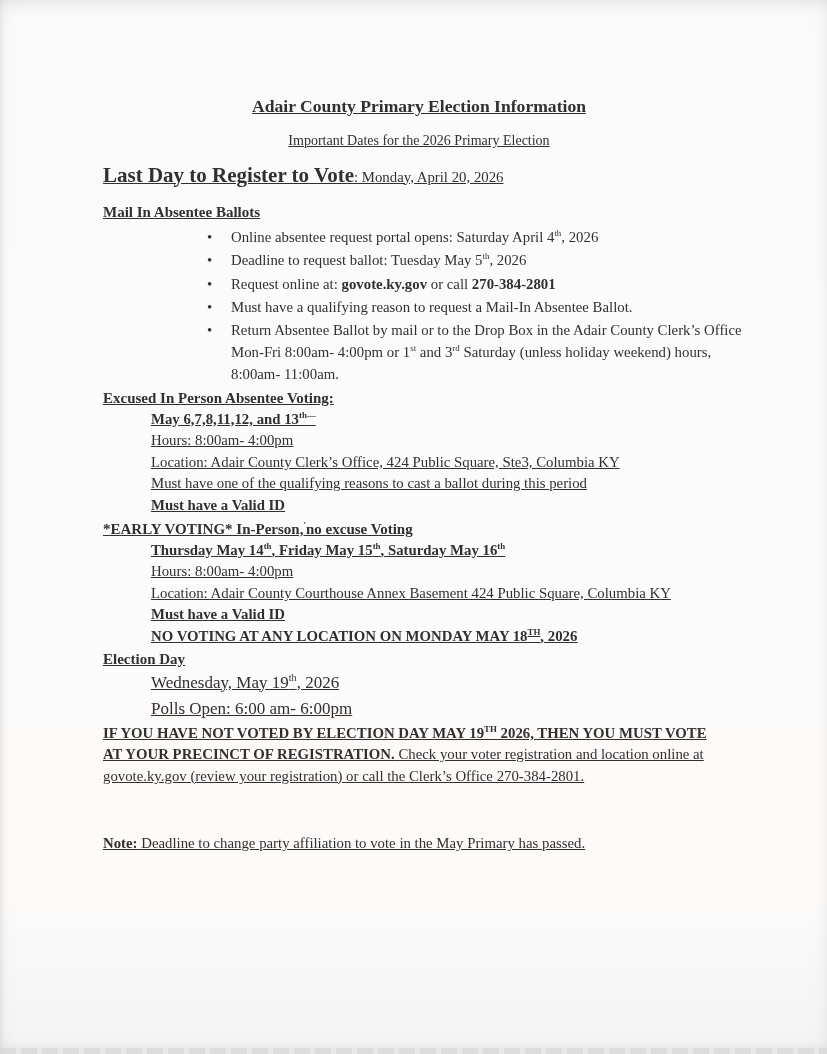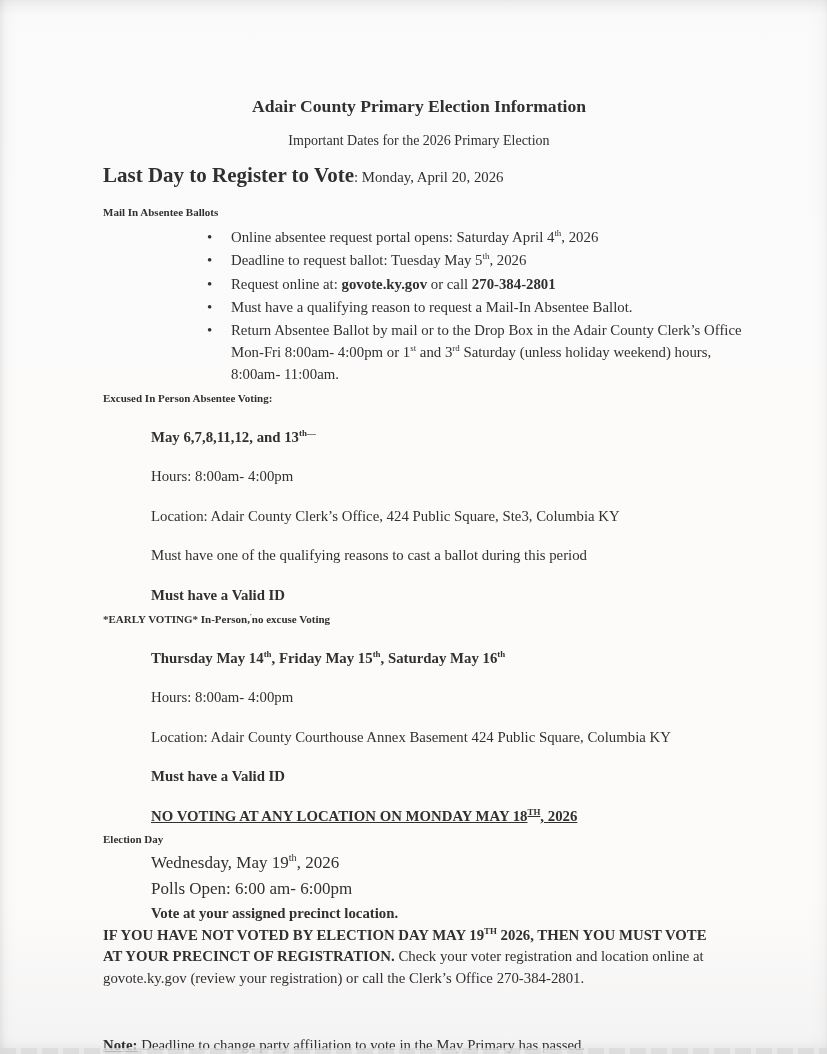--- a/index.html
+++ b/index.html
@@ -6,35 +6,35 @@
   .photo{
     position:relative;width:827px;height:1054px;overflow:hidden;
     background:linear-gradient(180deg,#f2f1f1 0px,#fbfafa 14px,#fcfbfb 300px,#fcfbfa 900px,#f5f4f4 1040px,#ecebeb 1054px);
     box-shadow:inset 0 0 22px rgba(0,0,0,0.05), inset 6px 0 8px -6px rgba(0,0,0,0.10), inset -4px 0 8px -6px rgba(0,0,0,0.07);
     font-family:"Liberation Serif","DejaVu Serif",serif;
     color:#32302f;
   }
   .bottom-edge{position:absolute;left:0;right:0;bottom:0;height:6px;
     background:repeating-linear-gradient(90deg,#dbdada 0 16px,#e9e8e8 16px 21px);opacity:.8;}
   .content{position:absolute;left:103px;top:94px;width:632px;font-size:14.8px;line-height:21.6px;}
-  p{margin:0;padding:0;}
+  p{margin:0;padding:0;text-decoration:underline;}
   .b{font-weight:bold;}
   .u{text-decoration:underline;}
   .sup{vertical-align:super;font-size:0.60em;line-height:0;}
   .h{font-size:21px;}
   .title{text-align:center;font-size:17.6px;font-weight:bold;line-height:24px;}
   .subtitle{text-align:center;font-size:14px;margin-top:12px;}
   .register{margin-top:13px;}
-  .heading{font-size:11px;line-height:22px;}
+  .heading{font-size:15px;line-height:22px;}
   .mt-sec{margin-top:13px;}
   ul.bullets{margin:3px 0 0 0;padding:0 0 0 97px;list-style:none;}
   ul.bullets li{position:relative;line-height:22.2px;margin-bottom:1px;width:533px;margin-left:31px;}
   ul.bullets li::before{content:"\2022";position:absolute;left:-24px;top:0;font-size:15px;}
   .ind{padding-left:48px;}
-  .tight p{line-height:21.6px;margin-top:18px;}
+  .tight p{line-height:21.6px;}
   .early-block{margin-top:1px;}
   .wide{width:630px;}
   .election{margin-top:0;}
   .big{font-size:17px;line-height:26px;}
   .voteline{line-height:22px;}
   .ifpara{width:617px;margin-top:1px;}
   .note{margin-top:46px;}
 </style>
 </head>
 <body>
@@ -70,21 +70,20 @@
       <p class="ind"><span class="b">Thursday May 14</span><span class="b sup">th</span><span class="b">, Friday May 15</span><span class="b sup">th</span><span class="b">, Saturday May 16</span><span class="b sup">th</span></p>
       <p class="ind"><span>Hours: 8:00am- 4:00pm</span></p>
       <p class="ind"><span>Location: Adair County Courthouse Annex Basement 424 Public Square, Columbia KY</span></p>
       <p class="ind"><span class="b">Must have a Valid ID</span></p>
       <p class="ind"><span class="b u">NO VOTING AT ANY LOCATION ON MONDAY MAY 18</span><span class="b u sup">TH</span><span class="b u">, 2026</span></p>
     </div>
 
     <p class="heading election"><span class="b">Election Day</span></p>
     <p class="ind big"><span>Wednesday, May 19</span><span class="sup">th</span><span>, 2026</span></p>
     <p class="ind big"><span>Polls Open: 6:00 am- 6:00pm</span></p>
-    <p class="ind voteline"><span class="b">Vote at your assigned precinct location.</span></p>
 
     <p class="ifpara"><span class="b">IF YOU HAVE NOT VOTED BY ELECTION DAY MAY 19</span><span class="b sup">TH</span><span class="b"> 2026, THEN YOU MUST VOTE AT YOUR PRECINCT OF REGISTRATION.</span><span> Check your voter registration and location online at govote.ky.gov (review your registration) or call the Clerk’s Office 270-384-2801.</span></p>
 
     <p class="note"><span class="b u">Note:</span><span> Deadline to change party affiliation to vote in the May Primary has passed.</span></p>
 
   </div>
   <div class="bottom-edge"></div>
 </div>
 
 </body></html>

